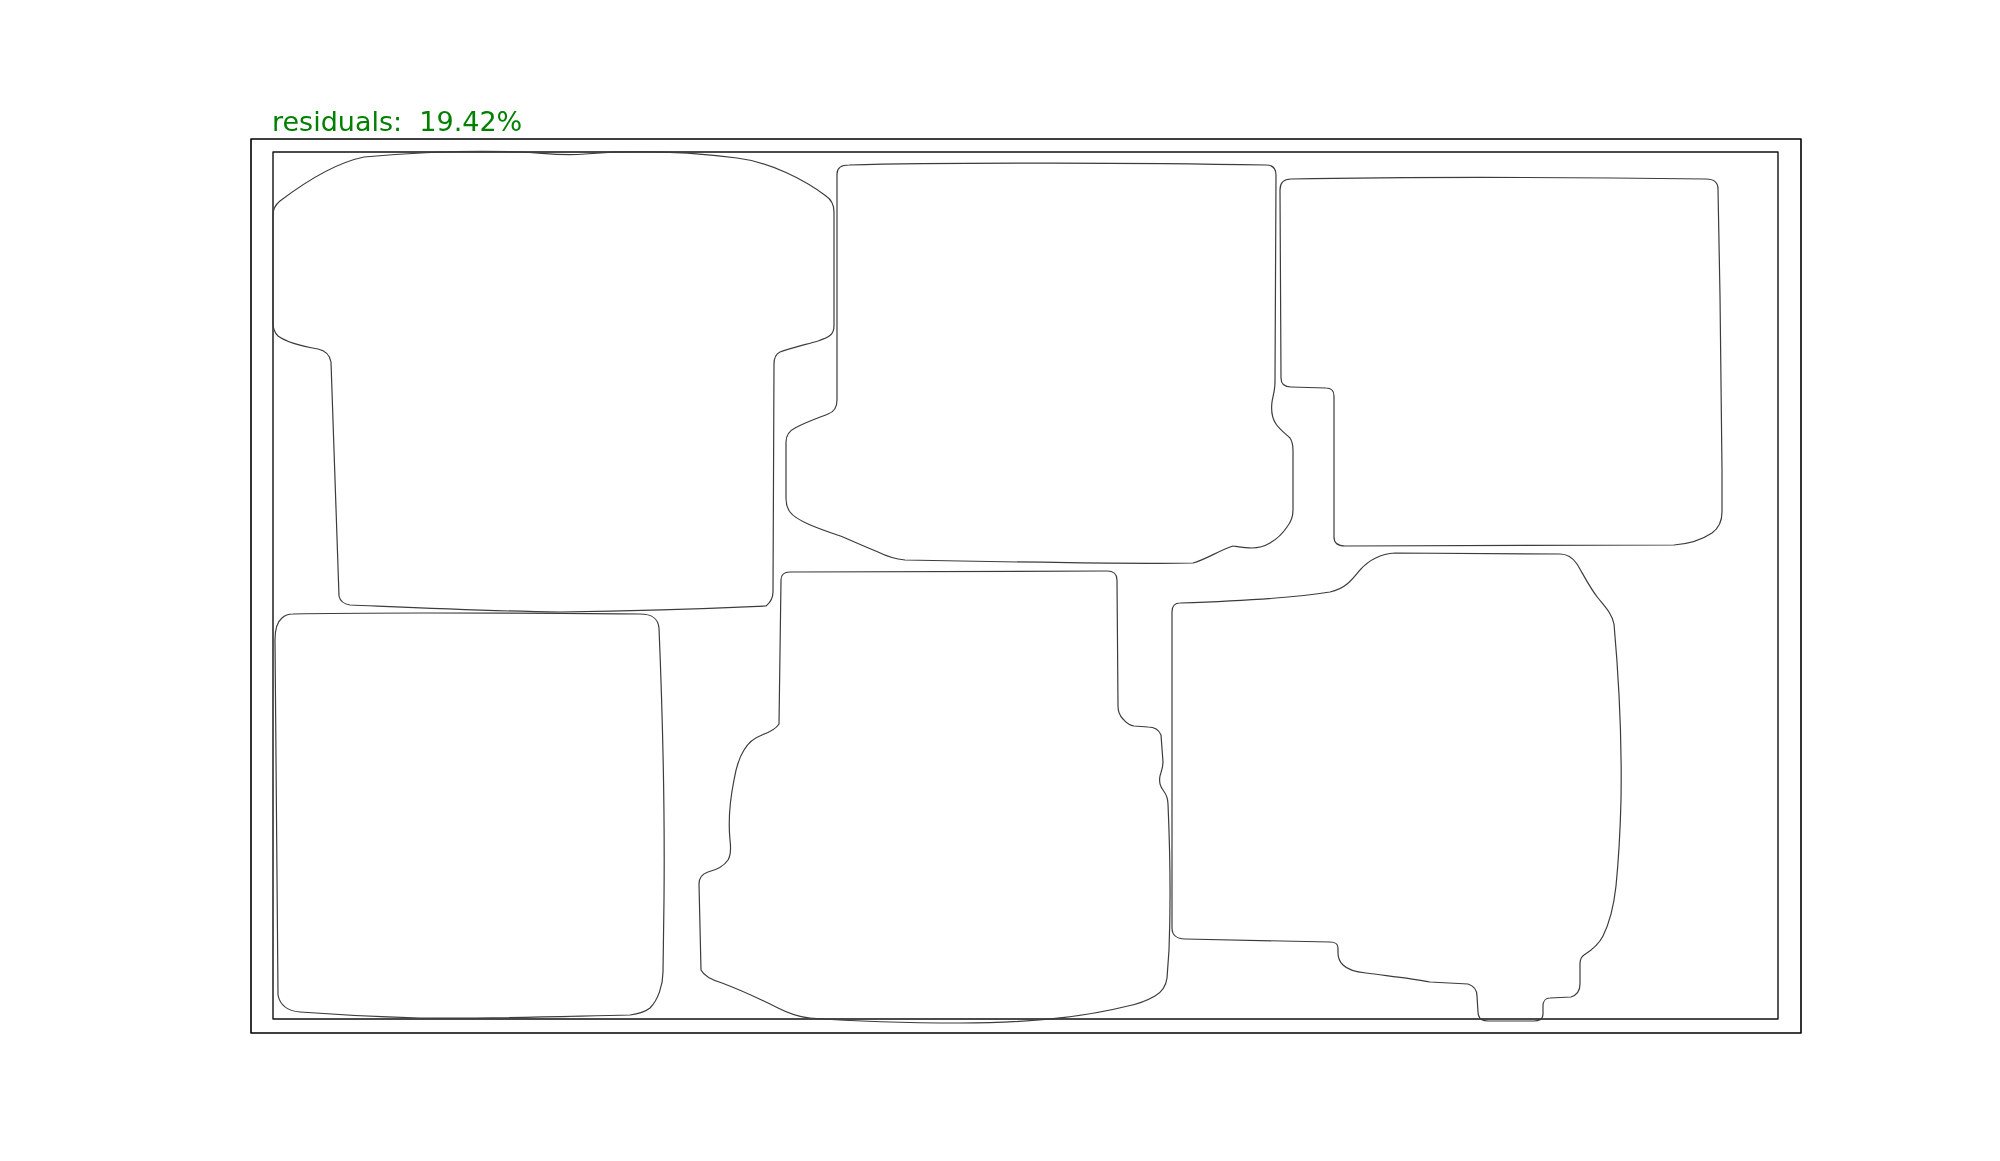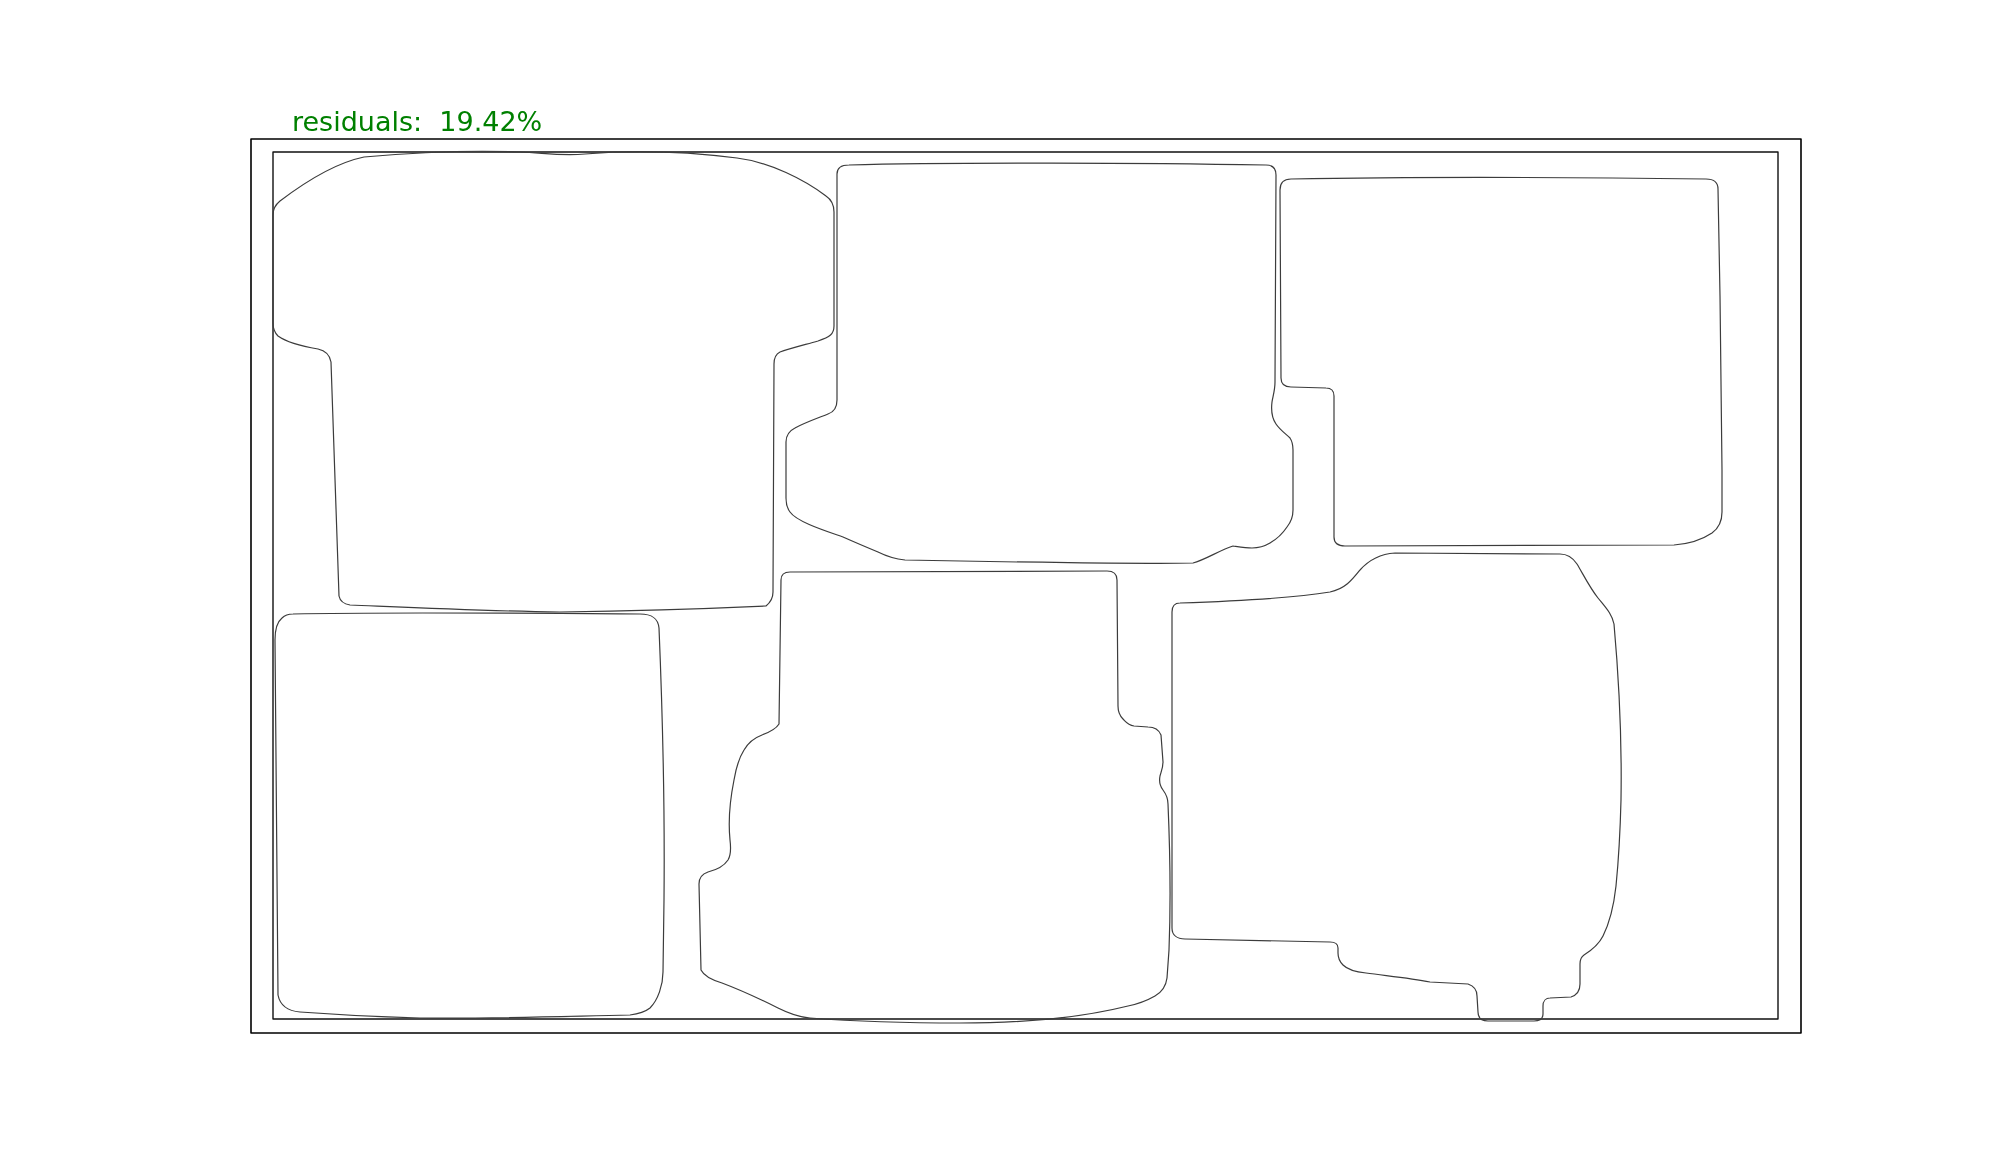--- a/index.html
+++ b/index.html
@@ -32,21 +32,21 @@
   .nest-svg path, .nest-svg rect {
     fill: none;
     stroke-linejoin: round;
     stroke-linecap: round;
   }
 </style>
 </head>
 <body>
 
 <div class="figure" style="width: 2000px; height: 1161px; background: rgb(255, 255, 255);">
-  <div class="residuals-label" style="left: 272px; top: 106px; color: rgb(0, 128, 0); font-size: 27px; margin-left: 20px;">residuals:  19.42%</div>
+  <div class="residuals-label" style="left: 272px; top: 106px; color: rgb(0, 128, 0); font-size: 27px;">residuals:  19.42%</div>
   <svg class="nest-svg" xmlns="http://www.w3.org/2000/svg" viewBox="0 0 2000 1161" width="2000" height="1161">
     <rect x="251" y="139" width="1550" height="894" stroke="#000000" stroke-width="1.6" fill="none"></rect>
     <rect x="273" y="152" width="1505" height="867" stroke="#111111" stroke-width="1.4" fill="none"></rect>
     <g>
         <path d="M 364,157 C 420,152 470,150 520,152 C 545,153 560,156 585,154 C 640,149 690,152 737,158 C 770,162 805,180 826,196 C 832,200 834,205 834,212 L 834,326 C 834,334 830,337 818,341 C 800,346 788,349 780,352 C 776,354 774,358 774,364 L 773,592 C 773,598 771,602 766,606 C 700,609 640,611 560,612 C 480,611 420,608 350,605 C 344,604 340,601 339,596 L 331,362 C 330,356 327,351 318,349 C 300,346 285,341 278,336 C 275,333 273,329 273,323 L 273,215 C 273,209 275,205 280,201 C 305,182 335,163 364,157 Z" stroke="#3c3c3c" stroke-width="1.2" fill="none"></path>
         <path d="M 849,165 C 950,162 1150,163 1266,165 C 1273,165 1276,168 1276,175 L 1275,382 C 1275,390 1273,396 1272,402 C 1271,410 1272,418 1276,424 C 1280,430 1286,434 1290,438 C 1292,441 1293,445 1293,450 L 1293,510 C 1293,517 1291,522 1287,527 C 1283,533 1277,539 1270,543 C 1265,546 1259,548 1252,548 C 1246,548 1240,547 1233,546 C 1220,550 1205,560 1193,563 C 1150,564 1000,562 905,560 C 895,559 886,556 878,552 C 866,547 852,541 843,537 C 826,531 797,522 790,512 C 787,508 786,504 786,498 L 786,442 C 786,436 789,431 795,428 C 804,423 818,418 828,414 C 834,412 837,407 837,400 L 837,174 C 837,168 841,165 849,165 Z" stroke="#3c3c3c" stroke-width="1.2" fill="none"></path>
         <path d="M 1291,179 C 1400,177 1550,177 1706,179 C 1714,179 1718,182 1718,189 C 1720,280 1722,420 1722,470 L 1722,512 C 1722,522 1719,528 1712,533 C 1700,541 1688,544 1674,545 C 1560,546 1450,546 1345,546 C 1338,546 1334,543 1334,537 L 1334,396 C 1334,391 1331,388 1326,388 L 1291,387 C 1284,387 1281,384 1281,378 L 1280,190 C 1280,183 1283,179 1291,179 Z" stroke="#3c3c3c" stroke-width="1.2" fill="none"></path>
         <path d="M 293,614 C 380,612 500,613 640,614 C 652,614 658,618 659,628 C 662,700 665,800 664,900 L 663,972 C 663,985 658,1000 650,1008 C 645,1012 638,1014 630,1015 C 540,1017 480,1019 420,1018 C 380,1017 340,1015 300,1012 C 288,1011 280,1005 278,995 L 275,640 C 275,630 277,622 282,618 C 285,615 288,614 293,614 Z" stroke="#3c3c3c" stroke-width="1.2" fill="none"></path>
         <path d="M 790,572 L 1107,571 C 1113,571 1117,574 1117,580 L 1118,706 C 1118,712 1120,716 1123,719 C 1126,722 1128,725 1134,726 L 1148,727 C 1155,727 1159,730 1161,735 L 1163,762 C 1163,768 1161,772 1160,776 C 1159,781 1160,786 1163,790 C 1166,794 1168,798 1168,804 C 1170,850 1171,900 1169,950 L 1167,978 C 1166,986 1162,992 1155,996 C 1148,1000 1138,1004 1128,1006 C 1080,1018 1020,1023 960,1023 C 900,1023 850,1021 810,1018 C 798,1017 786,1012 778,1008 C 760,999 738,989 722,983 C 712,980 704,976 701,970 L 699,884 C 699,878 702,874 708,872 C 716,870 724,866 728,860 C 731,855 731,848 730,840 C 728,820 731,795 734,780 C 736,768 739,758 744,750 C 748,743 754,738 762,735 C 770,732 776,729 779,724 L 781,580 C 781,574 784,572 790,572 Z" stroke="#3c3c3c" stroke-width="1.2" fill="none"></path>
         <path d="M 1180,603 C 1240,601 1300,597 1330,592 C 1345,589 1352,580 1360,570 C 1368,561 1380,554 1395,553 L 1560,554 C 1568,554 1573,558 1577,564 C 1583,574 1590,588 1598,598 C 1606,608 1612,614 1614,624 C 1619,680 1622,740 1621,800 C 1620,840 1618,866 1616,886 C 1614,904 1610,922 1603,936 C 1599,944 1592,950 1584,955 C 1581,957 1580,960 1580,964 L 1580,984 C 1580,990 1577,995 1571,997 L 1550,998 C 1546,998 1543,1001 1543,1006 L 1543,1014 C 1543,1019 1540,1021 1534,1021 L 1488,1021 C 1482,1021 1478,1018 1478,1012 L 1477,996 C 1477,990 1474,986 1468,984 L 1430,982 C 1410,978 1388,976 1366,973 C 1356,972 1348,970 1343,965 C 1340,962 1338,958 1338,953 L 1338,948 C 1338,944 1335,942 1330,942 L 1185,939 C 1177,939 1172,935 1172,928 L 1172,612 C 1172,606 1175,603 1180,603 Z" stroke="#3c3c3c" stroke-width="1.2" fill="none"></path>

